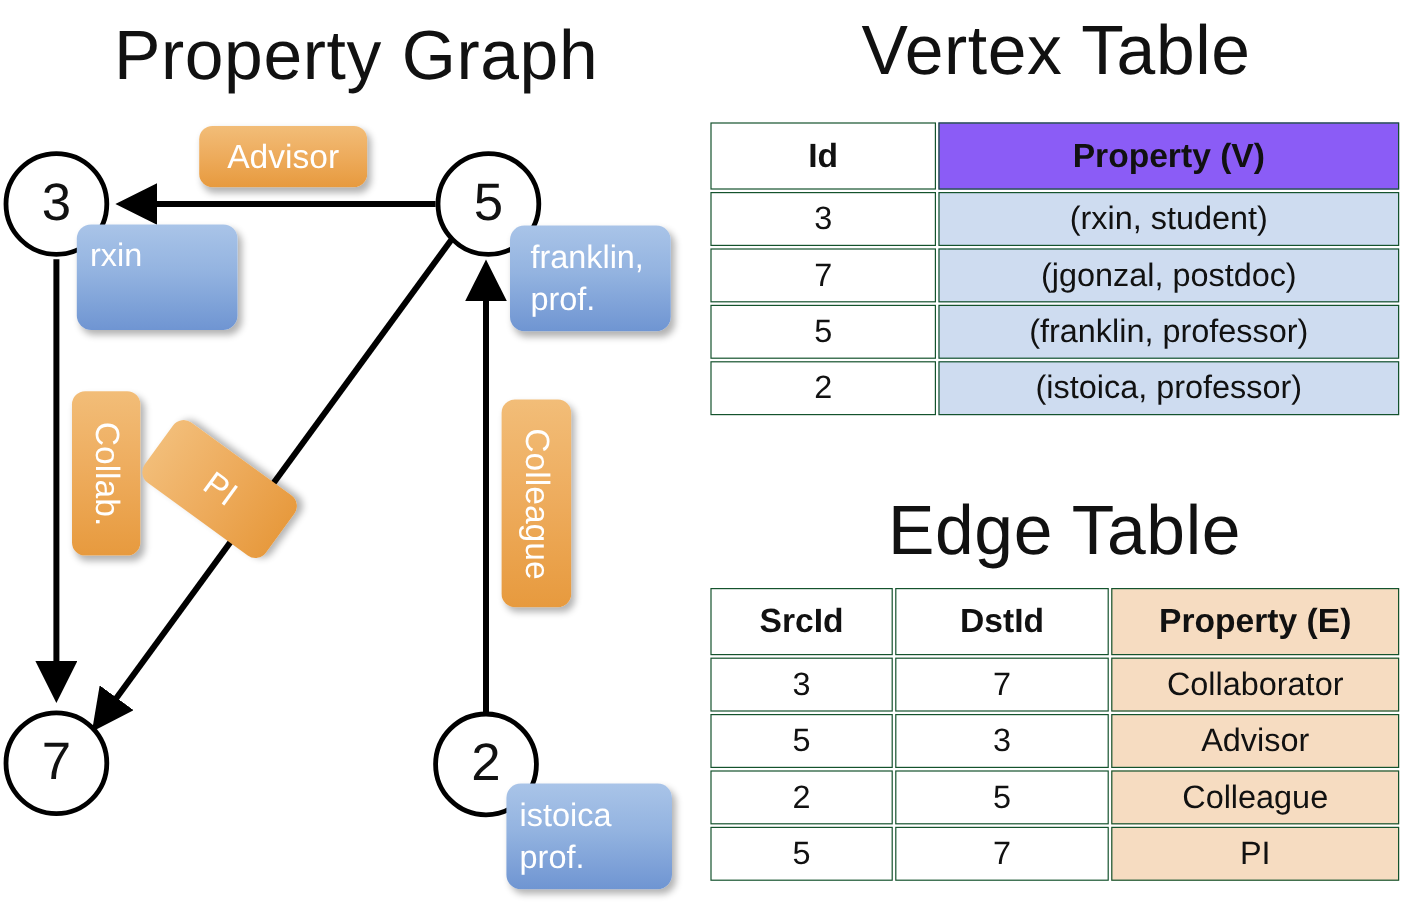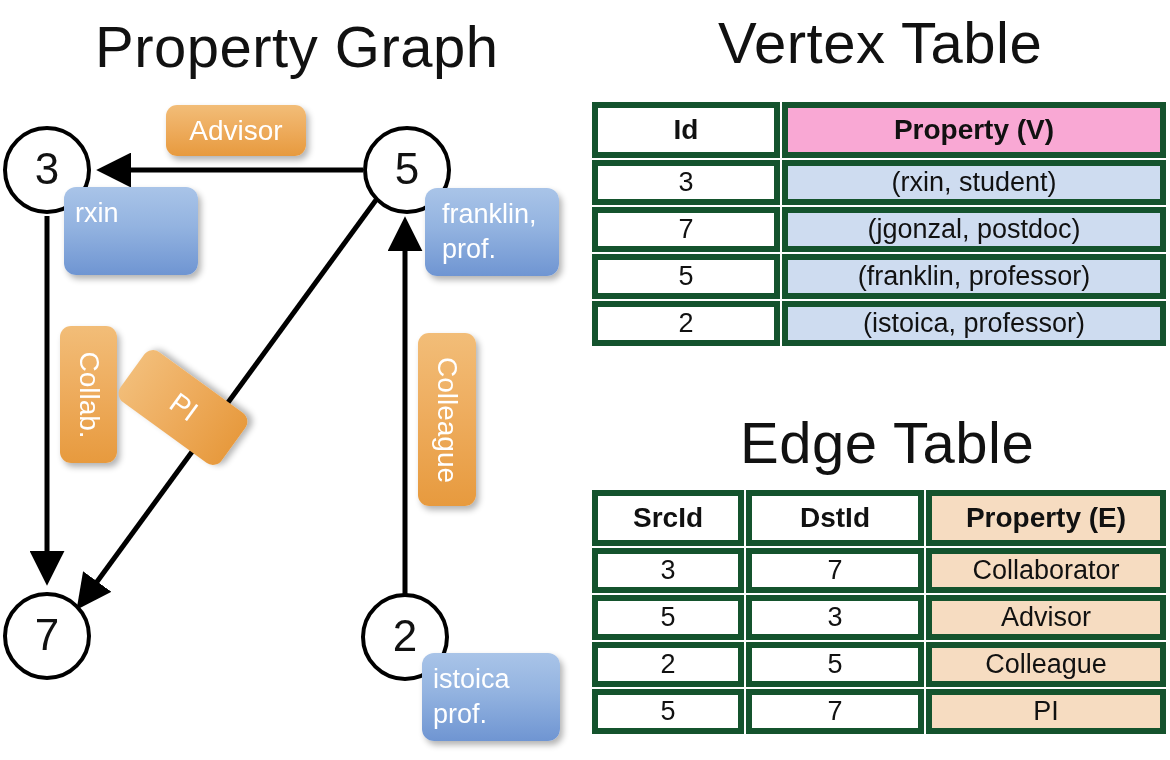--- a/index.html
+++ b/index.html
@@ -32,29 +32,29 @@
         background:linear-gradient(to bottom,#f2bd78 0%,#eead5f 45%,#e79a3e 100%);
         box-shadow:3px 4px 6px rgba(0,0,0,.30);
         color:#ffffff;font-size:28px;font-weight:300;line-height:1;
         display:flex;align-items:center;justify-content:center;}
   .ebox.vert span{transform:rotate(90deg);white-space:nowrap;display:block;}
   .ebox.tilt{transform:rotate(-54deg);}
 
   
   table{position:absolute;border-collapse:separate;border-spacing:2px;
         table-layout:fixed;}
-  table td,table th{border:6px solid #14532d;background:#fff;text-align:center;
+  table td,table th{border:1px solid #14532d;background:#fff;text-align:center;
         font-weight:300;font-size:27px;color:#111;padding:0;height:45px;
         box-sizing:border-box;}
   table th{font-weight:bold;font-size:28px;height:56px;}
 
   #vertex-table{left:590px;top:100px;width:578px;}
   #vertex-table .c-id{width:188px;}
   #vertex-table .c-prop{background:#cedcf0;}
-  #vertex-table th.c-prop{background:#f9a8d4;}
+  #vertex-table th.c-prop{background:#8b5cf6;}
 
   #edge-table{left:590px;top:488px;width:578px;}
   #edge-table .c-src{width:152px;}
   #edge-table .c-dst{width:178px;}
   #edge-table .c-prop{background:#f6dcc1;}
   #edge-table th.c-prop{background:#f6dcc1;}
 </style>
 </head>
 <body>
 

